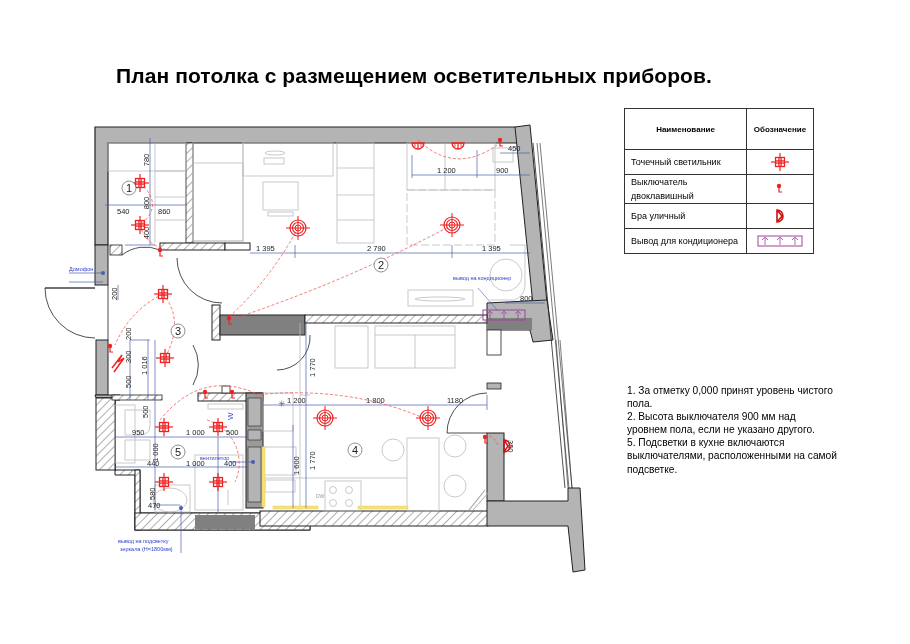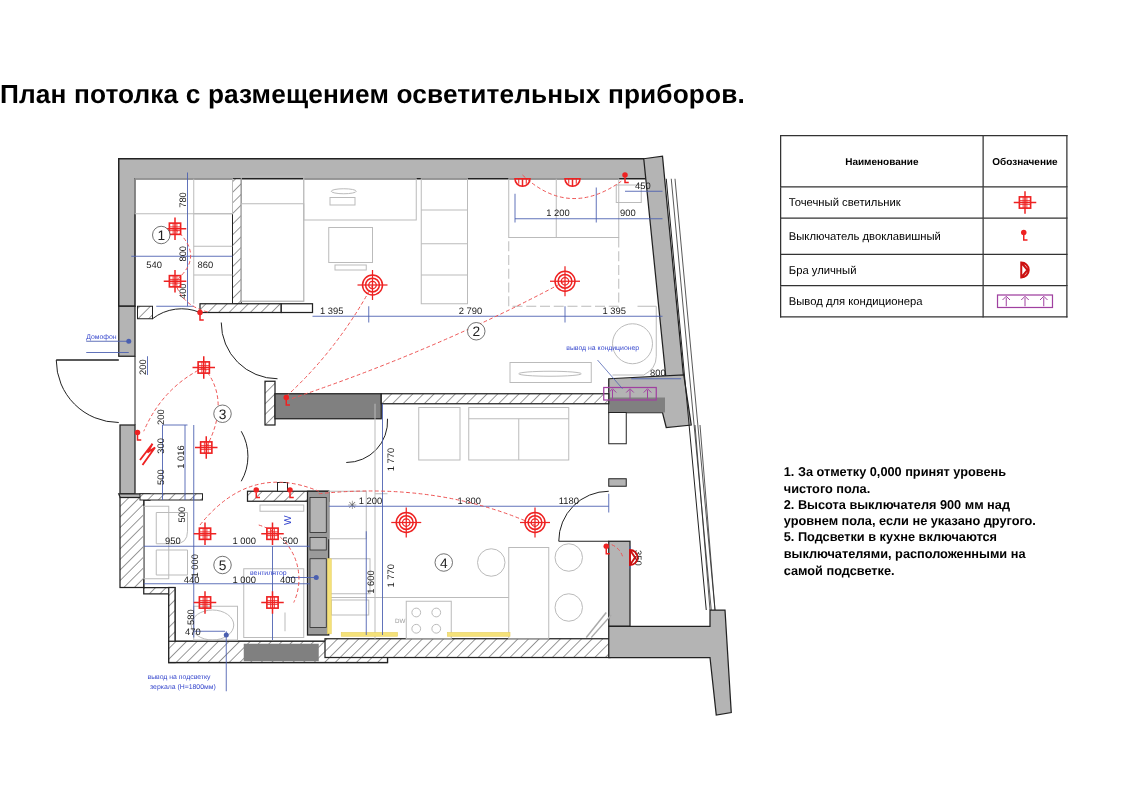--- a/index.html
+++ b/index.html
@@ -1,25 +1,25 @@
 <!DOCTYPE html>
 <html><head>
   <meta charset="utf-8">
   <style>
     html, body { margin: 0; padding: 0; background: #ffffff; }
     body { width: 910px; height: 644px; position: relative; overflow: hidden; font-family: "Liberation Sans", sans-serif; color: #000; }
-    .title { position: absolute; left: 0; top: 64px; width: 808px; text-align: left; font-size: 21px; font-weight: bold; letter-spacing: 0.1px; }
+    .title { position: absolute; left: 0; top: 64px; width: 808px; text-align: center; font-size: 21px; font-weight: bold; letter-spacing: 0.1px; padding-left: 10px; }
     .plan { position: absolute; left: 0; top: 0; }
-    .legend { position: absolute; left: 624px; top: 108px; width: 230px; border-collapse: collapse; font-size: 9px; }
+    .legend { position: absolute; left: 624px; top: 108px; width: 190px; border-collapse: collapse; font-size: 9px; }
     .legend td, .legend th { border: 1px solid #333; padding: 0 0 0 6px; vertical-align: middle; }
     .legend th { font-size: 8px; font-weight: bold; text-align: center; height: 40px; padding: 0; }
     .legend td.sym { width: 66px; padding: 0; text-align: center; }
     .legend td.nm { line-height: 14px; }
     .legend svg { display: block; margin: 0 auto; }
-    .notes { position: absolute; left: 627px; top: 372px; width: 210px; font-size: 10.2px; line-height: 13.1px; font-weight: bold; }
+    .notes { position: absolute; left: 627px; top: 384px; width: 210px; font-size: 10.2px; line-height: 13.1px; }
     .notes div { margin: 0; }
     .dim { font-size: 7.5px; fill: #222; font-family: "Liberation Sans", sans-serif; }
     .lbl { font-size: 5.5px; fill: #3344cc; font-family: "Liberation Sans", sans-serif; }
     .num { font-size: 11px; fill: #222; font-family: "Liberation Sans", sans-serif; }
   </style>
 </head>
 <body>
 
 <div class="title">План потолка с размещением осветительных приборов.</div>
 

